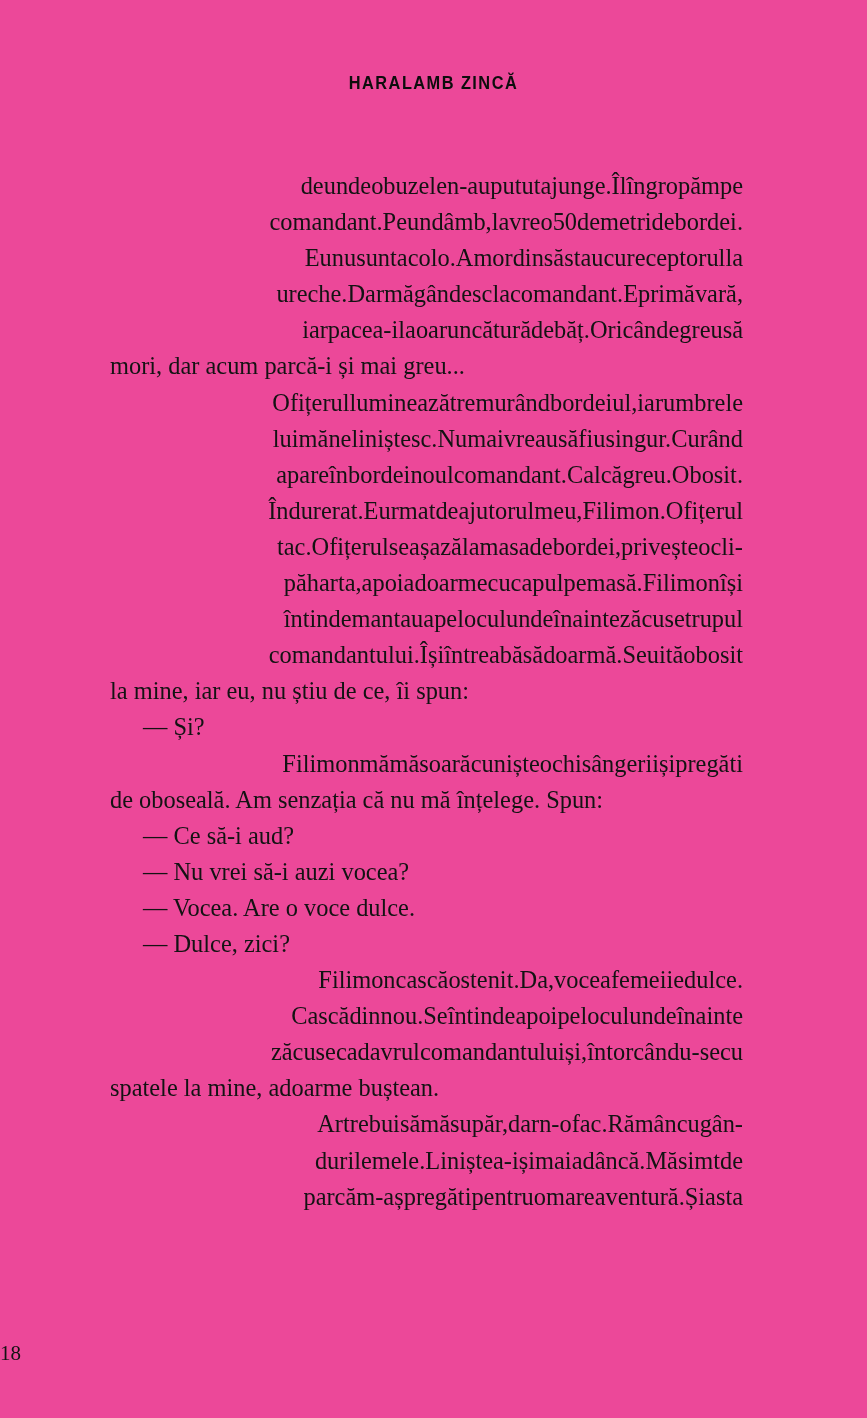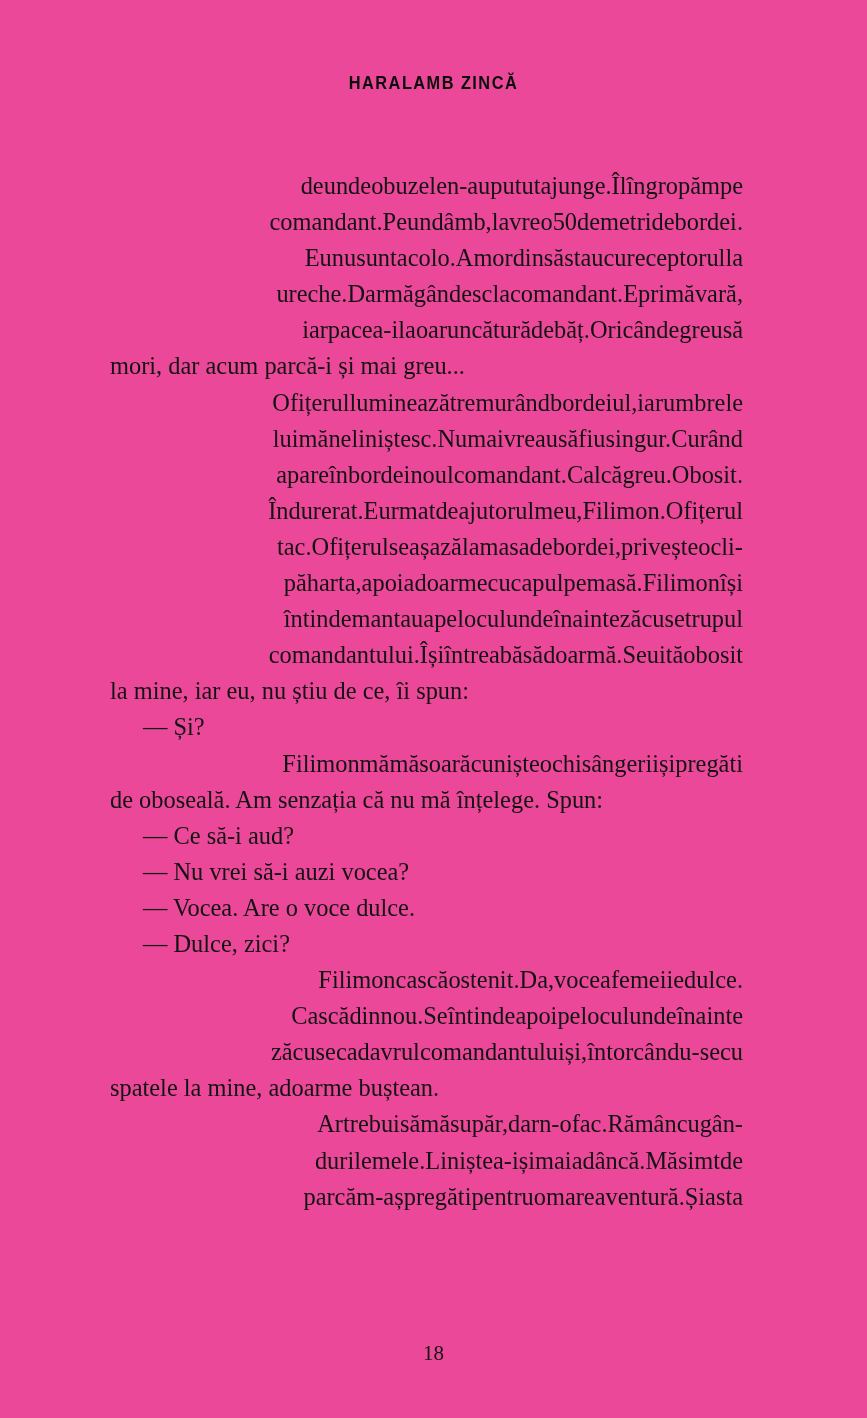--- a/index.html
+++ b/index.html
@@ -63,21 +63,21 @@
   .line.just > span { white-space: pre; }
 
   .indent { padding-left: 33px; }
 
   
   .folio {
     position: absolute;
     top: 1341px;
     left: 0;
     width: 867px;
-    text-align: center;
+    text-align: left;
     font-size: 21px;
     color: #131313;
   }
 </style>
 </head>
 <body>
 
 <div class="page">
 
   <div class="running-header">HARALAMB ZINCĂ</div>

